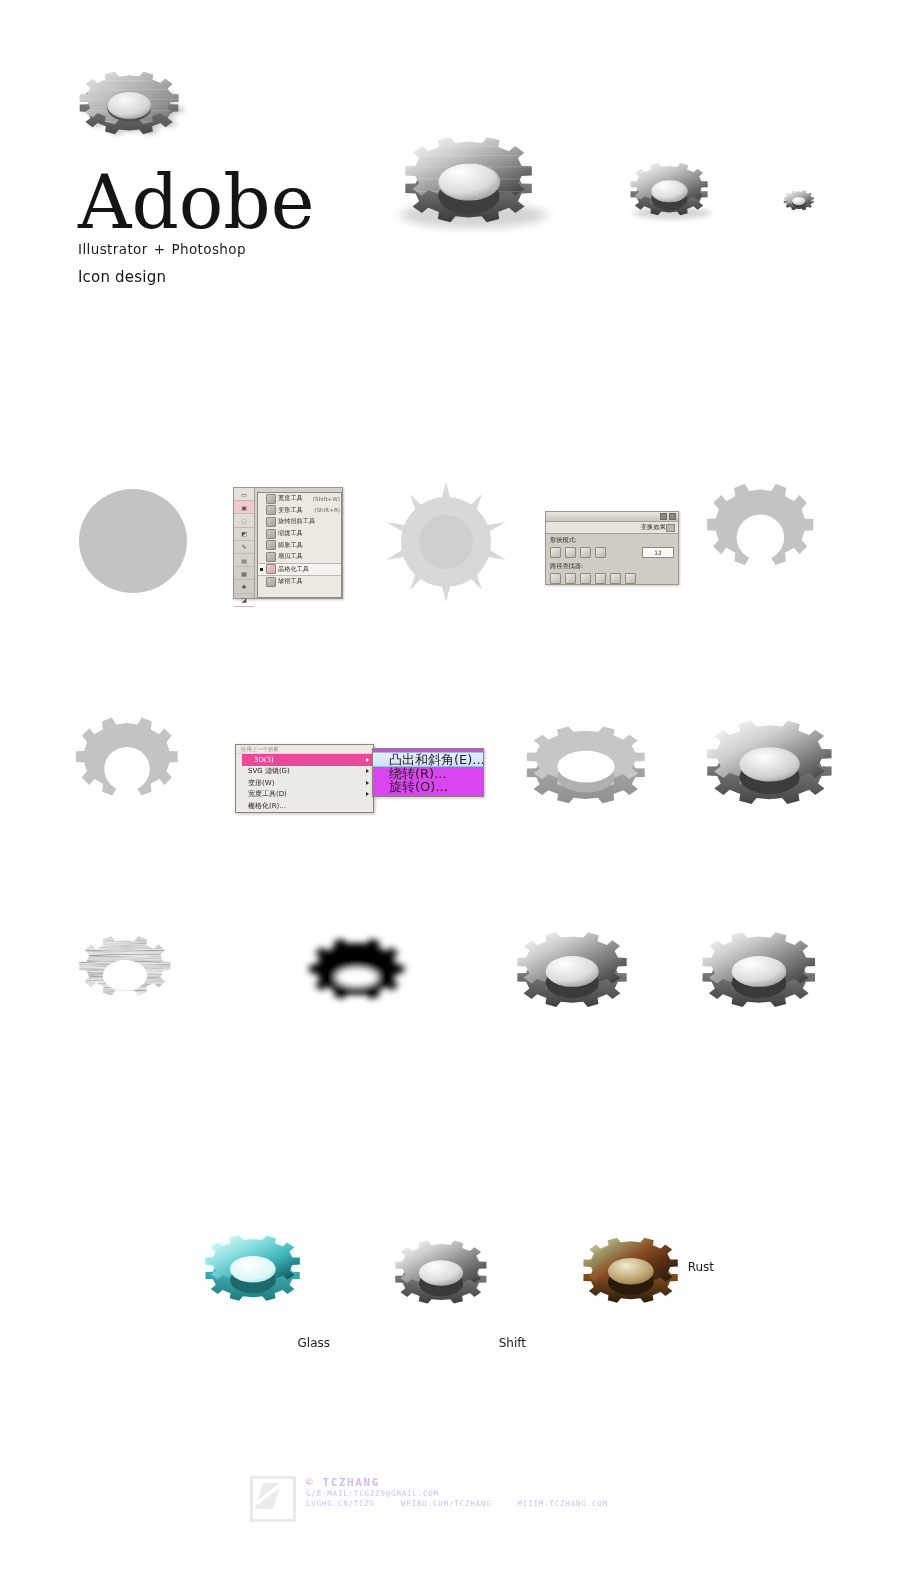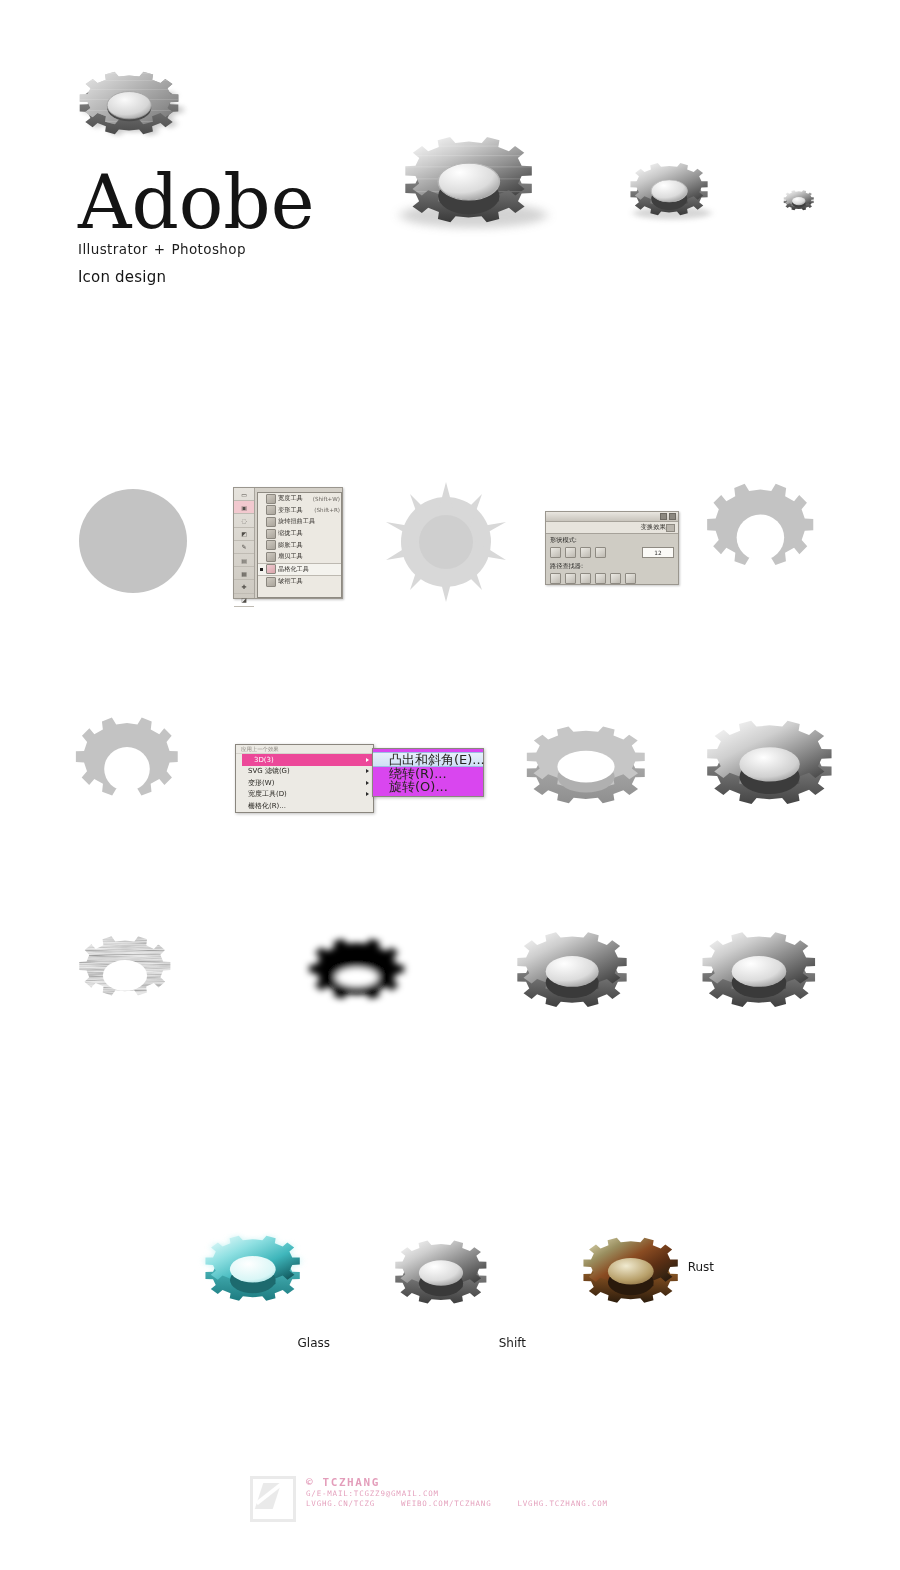--- a/index.html
+++ b/index.html
@@ -162,21 +162,21 @@
     border:3px solid #cfcfcf;
   }
   #wm-logo::before{
     content:"";position:absolute;left:6px;top:4px;width:18px;height:26px;
     background:#cfcfcf;transform:skewX(-18deg);
   }
   #wm-logo::after{
     content:"";position:absolute;left:0px;top:12px;width:34px;height:4px;
     background:#ffffff;transform:rotate(-38deg);
   }
-  #wm-text{font-family:"DejaVu Sans Mono","Liberation Mono",monospace;color:#be185d;}
+  #wm-text{font-family:"DejaVu Sans Mono","Liberation Mono",monospace;color:#8b5cf6;}
   #wm-line1{font-size:11px;letter-spacing:1.6px;line-height:13px;font-weight:bold;}
   #wm-line2{font-size:7.5px;letter-spacing:.8px;line-height:10px;}
   #wm-line3{font-size:7.5px;letter-spacing:.8px;line-height:10px;display:flex;gap:26px;}
 </style>
 </head>
 <body>
 
 <div class="stage">
 
   <div class="gearwrap" style="left:70px;top:66px;">
@@ -710,18 +710,18 @@
   <div class="mat-label" style="left:554px;top:1260px;">Rust</div>
 
   <div id="footer-wm">
     <div id="wm-logo"></div>
     <div id="wm-text">
       <div id="wm-line1">© TCZHANG</div>
       <div id="wm-line2">G/E-MAIL:TCGZZ9@GMAIL.COM</div>
       <div id="wm-line3">
         <span>LVGHG.CN/TCZG</span>
         <span>WEIBO.COM/TCZHANG</span>
-        <span>LVGHG.TCZHANG.COM</span>
+        <span>MIIIM.TCZHANG.COM</span>
       </div>
     </div>
   </div>
 
 </div>
 
 </body></html>

